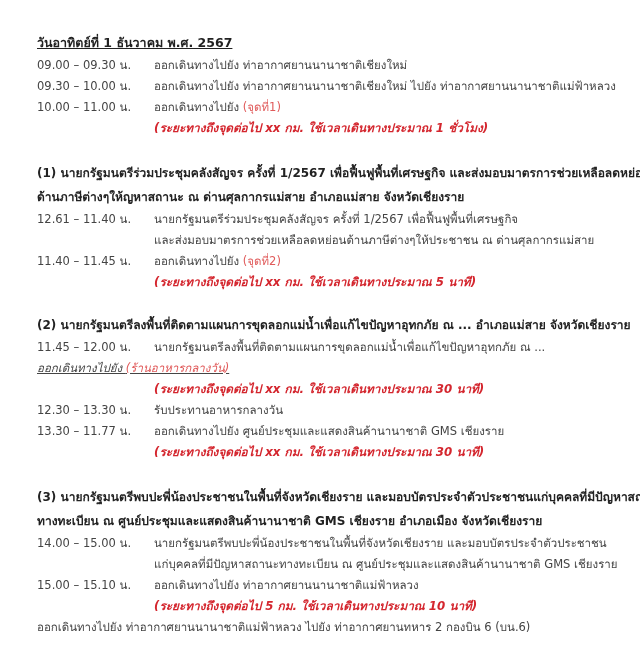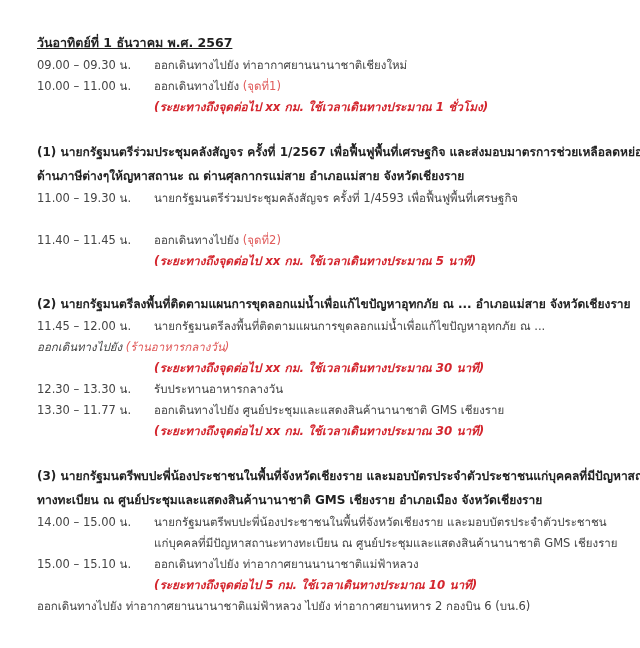--- a/index.html
+++ b/index.html
@@ -5,58 +5,63 @@
   html, body { margin:0; padding:0; background:#ffffff; }
   body { width:640px; height:648px; overflow:hidden; position:relative;
          font-family: "DejaVu Sans", "Liberation Sans", sans-serif; color:#3a3a3a; }
   .doc { position:absolute; left:37px; top:33px; width:600px; }
   .date-title { font-size:12.5px; font-weight:bold; text-decoration:underline; color:#222; height:20px; line-height:20px; margin-bottom:2px; }
   .row { display:flex; height:21px; line-height:21px; font-size:11.5px; white-space:nowrap; }
   .time { width:117px; flex:none; color:#444; }
   .desc { flex:none; color:#444; }
   .red-note { color:#d4262e; font-weight:bold; font-size:11.8px;font-style:italic; }
   .red-soft { color:#e05a5a; }
-  .italic { font-style:italic; }
+  .italic { font-style:italic;text-decoration:underline; }
   .section-head { font-size:12px; font-weight:bold; color:#222; line-height:24px; white-space:nowrap; }
   .gap { height:20px; }
 </style>
 </head>
 <body>
 
 <div class="doc">
 
   <div class="date-title">วันอาทิตย์ที่ 1 ธันวาคม พ.ศ. 2567</div>
 
   <div class="row">
     <span class="time">09.00 – 09.30 น.</span>
     <span class="desc">ออกเดินทางไปยัง ท่าอากาศยานนานาชาติเชียงใหม่</span>
+  </div>
+  <div class="row">
+    <span class="time">09.30 – 10.00 น.</span>
+    <span class="desc">ออกเดินทางไปยัง ท่าอากาศยานนานาชาติเชียงใหม่ ไปยัง ท่าอากาศยานนานาชาติแม่ฟ้าหลวง</span>
   </div>
   <div class="row">
     <span class="time">10.00 – 11.00 น.</span>
     <span class="desc">
       <span>ออกเดินทางไปยัง </span><span class="red-soft">(จุดที่1)</span>
     </span>
   </div>
   <div class="row">
     <span class="time"></span>
     <span class="desc red-note">(ระยะทางถึงจุดต่อไป xx กม. ใช้เวลาเดินทางประมาณ 1 ชั่วโมง)</span>
   </div>
 
   <div class="gap" style="height:22px"></div>
 
   <div class="section-head">
     <div>(1) นายกรัฐมนตรีร่วมประชุมคลังสัญจร ครั้งที่ 1/2567 เพื่อฟื้นฟูพื้นที่เศรษฐกิจ และส่งมอบมาตรการช่วยเหลือลดหย่อน</div>
     <div>ด้านภาษีต่างๆให้ญหาสถานะ ณ ด่านศุลกากรแม่สาย อำเภอแม่สาย จังหวัดเชียงราย</div>
   </div>
   <div class="row">
-    <span class="time">11.00 – 19.30 น.</span>
-    <span class="desc">นายกรัฐมนตรีร่วมประชุมคลังสัญจร ครั้งที่ 1/4593 เพื่อฟื้นฟูพื้นที่เศรษฐกิจ</span>
+    <span class="time">12.61 – 11.40 น.</span>
+    <span class="desc">นายกรัฐมนตรีร่วมประชุมคลังสัญจร ครั้งที่ 1/2567 เพื่อฟื้นฟูพื้นที่เศรษฐกิจ</span>
   </div>
   <div class="row">
     <span class="time"></span>
+    <span class="desc">และส่งมอบมาตรการช่วยเหลือลดหย่อนด้านภาษีต่างๆให้ประชาชน ณ ด่านศุลกากรแม่สาย</span>
   </div>
   <div class="row">
     <span class="time">11.40 – 11.45 น.</span>
     <span class="desc">
       <span>ออกเดินทางไปยัง </span><span class="red-soft">(จุดที่2)</span>
     </span>
   </div>
   <div class="row">
     <span class="time"></span>
     <span class="desc red-note">(ระยะทางถึงจุดต่อไป xx กม. ใช้เวลาเดินทางประมาณ 5 นาที)</span>

